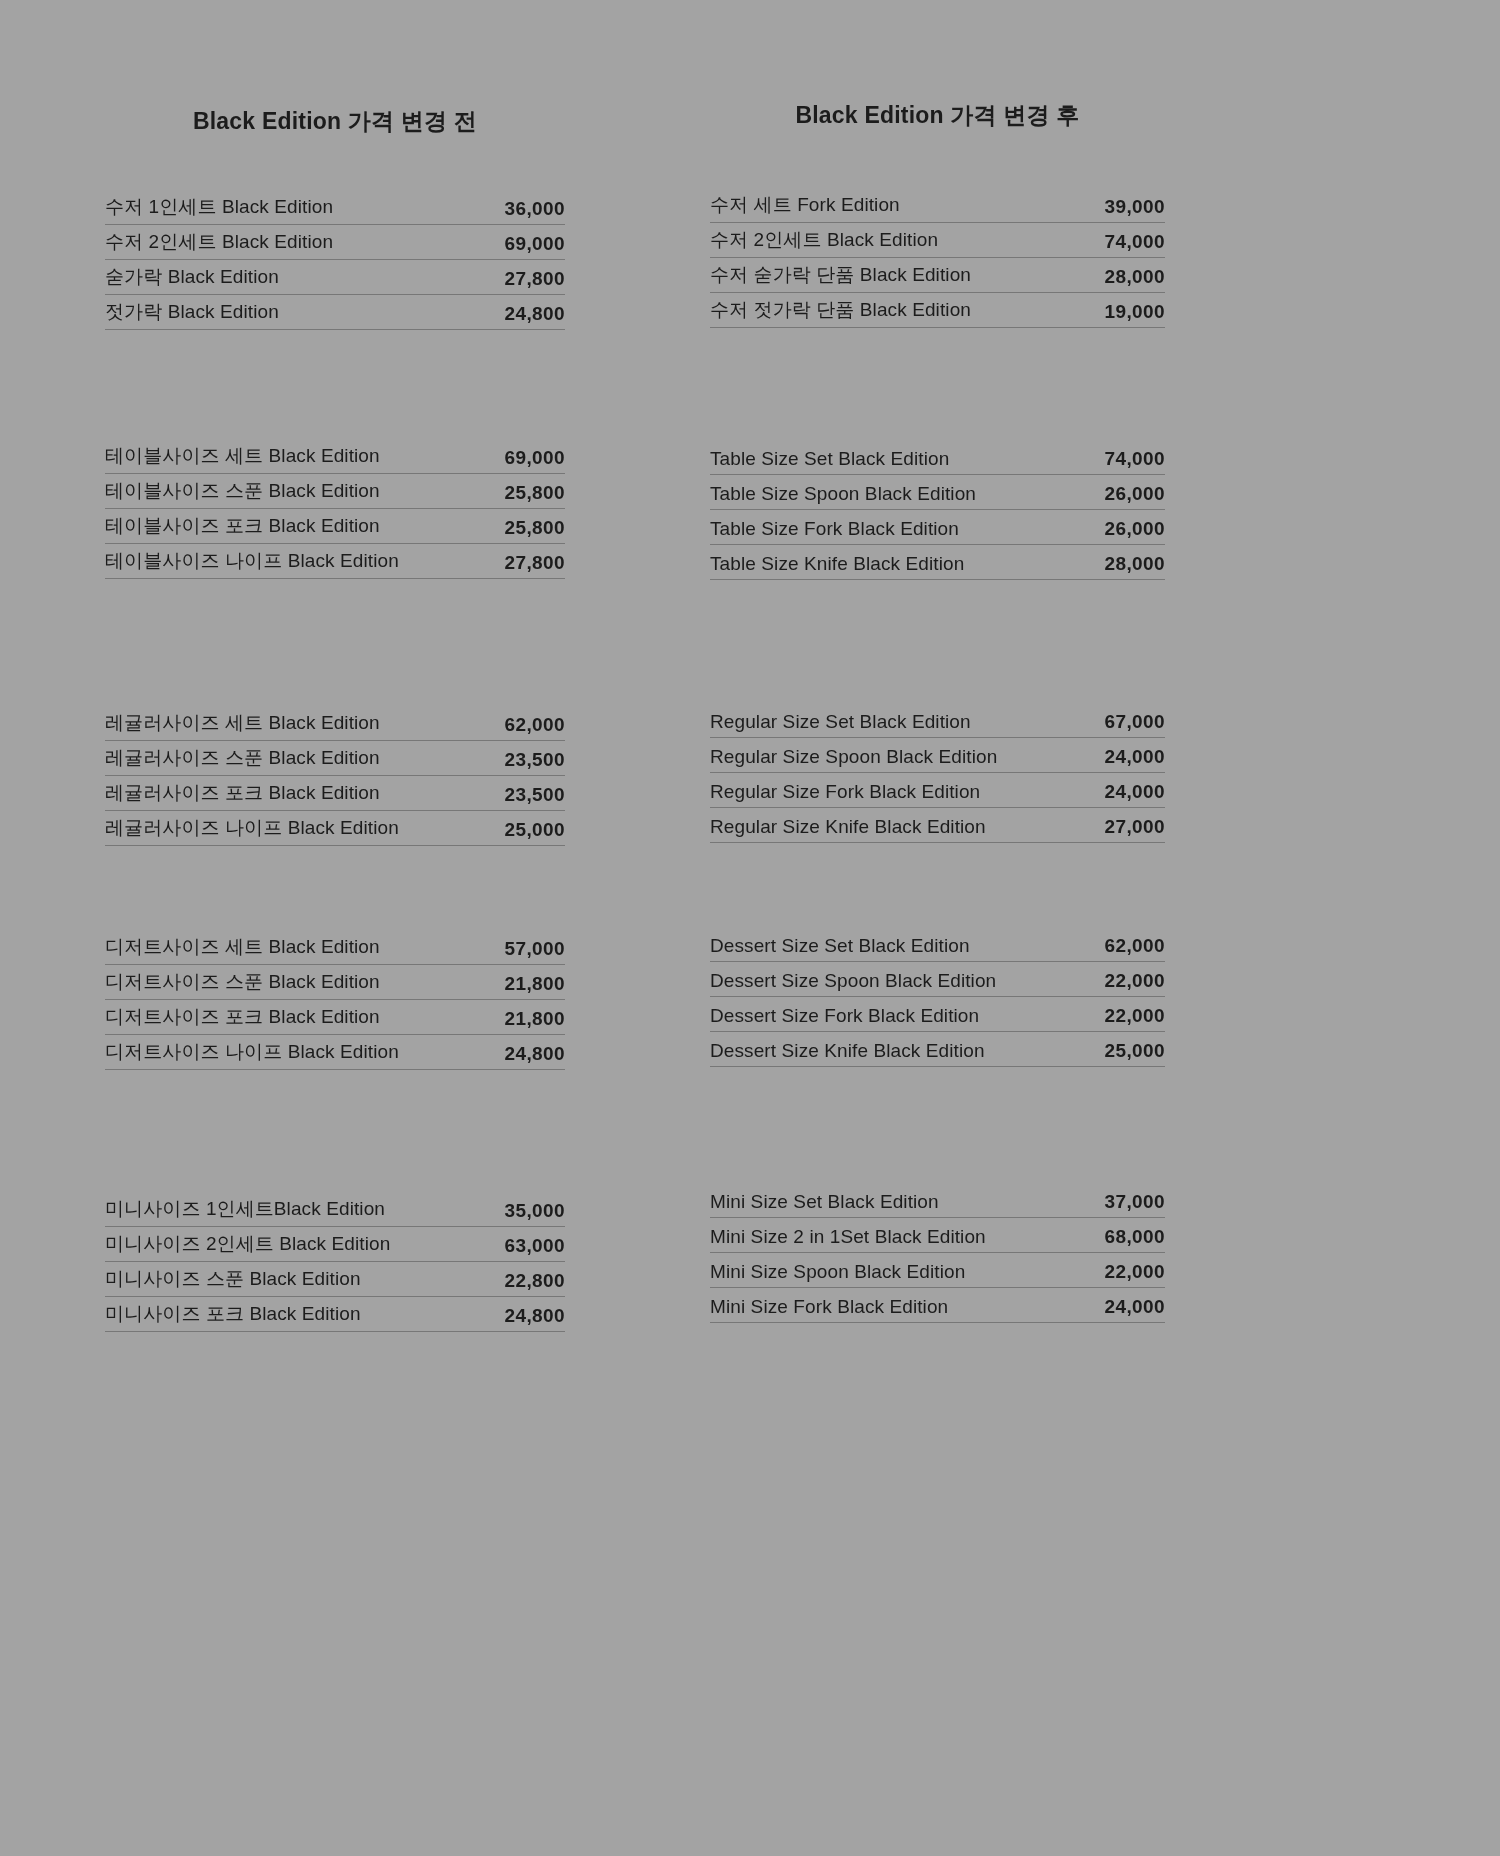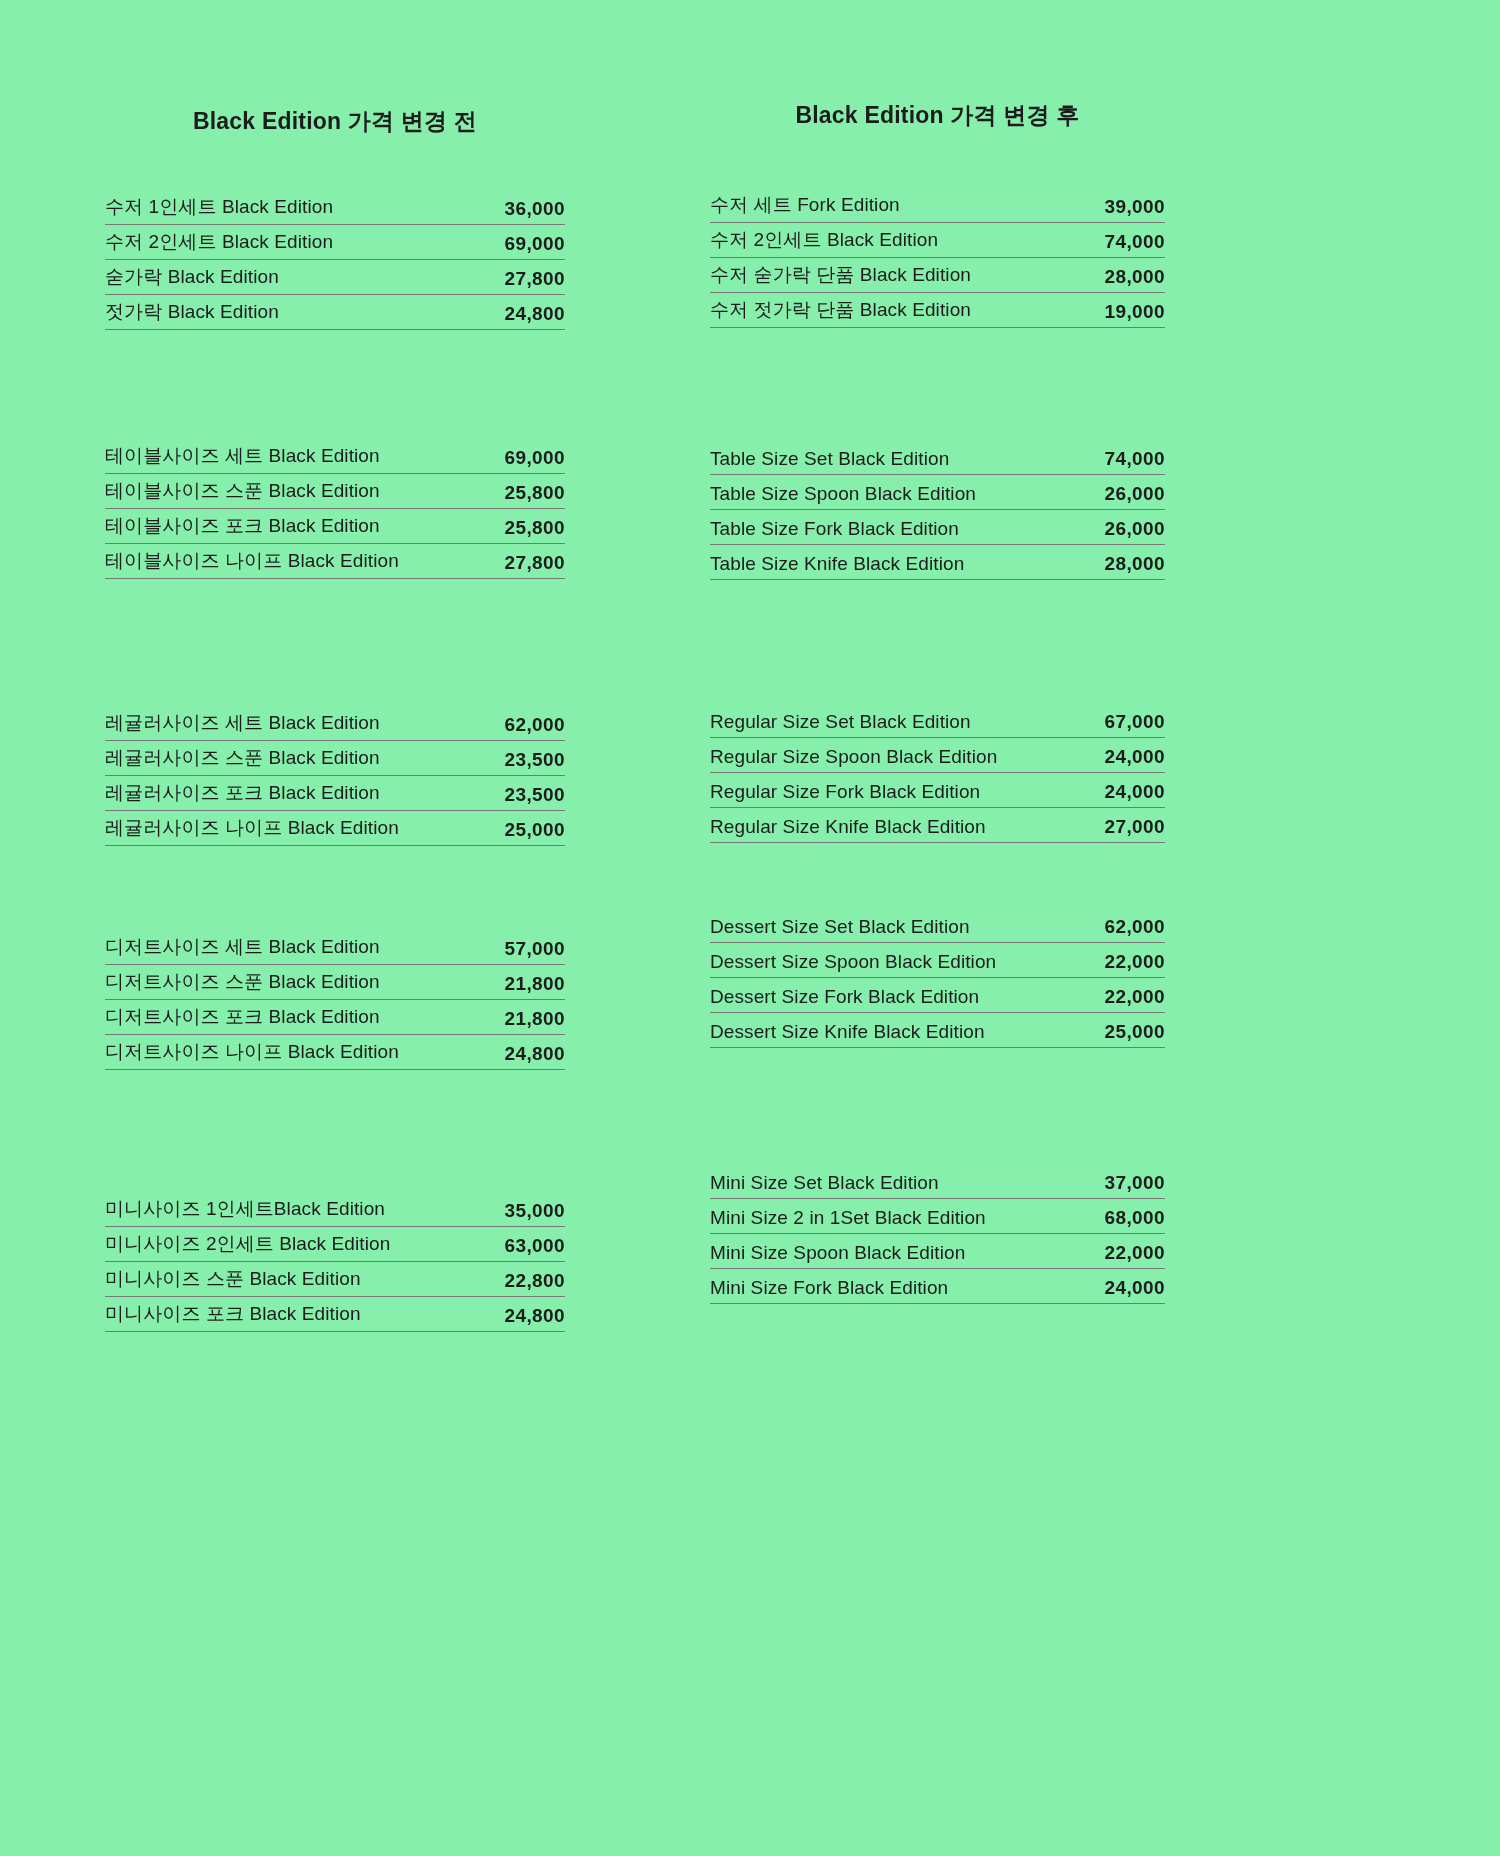--- a/index.html
+++ b/index.html
@@ -8,21 +8,21 @@
     width: 1500px;
     height: 1856px;
     position: relative;
     font-family: "Liberation Sans", "DejaVu Sans", sans-serif;
     color: #1c1c1c;
     overflow: hidden;
   }
   .page {
     position: absolute;
     inset: 0;
-    background: #86efac;
+    background: #a3a3a3;
     padding-left: 12px;
   }
   .col-title {
     position: absolute;
     font-size: 23px;
     font-weight: 600;
     letter-spacing: 0.2px;
     text-align: center;
     color: #1c1c1c;
   }
@@ -58,21 +58,21 @@
   }
 
   
   .groups-left  .group:nth-child(2) { margin-top: 109px; }
   .groups-left  .group:nth-child(3) { margin-top: 127px; }
   .groups-left  .group:nth-child(4) { margin-top: 84px; }
   .groups-left  .group:nth-child(5) { margin-top: 122px; }
 
   .groups-right .group:nth-child(2) { margin-top: 112px; }
   .groups-right .group:nth-child(3) { margin-top: 123px; }
-  .groups-right .group:nth-child(4) { margin-top: 65px; }
+  .groups-right .group:nth-child(4) { margin-top: 84px; }
   .groups-right .group:nth-child(5) { margin-top: 116px; }
 </style>
 </head>
 <body>
 
 <div class="page">
 
   <h2 class="col-title title-left">Black Edition 가격 변경 전</h2>
 
   <h2 class="col-title title-right">Black Edition 가격 변경 후</h2>

